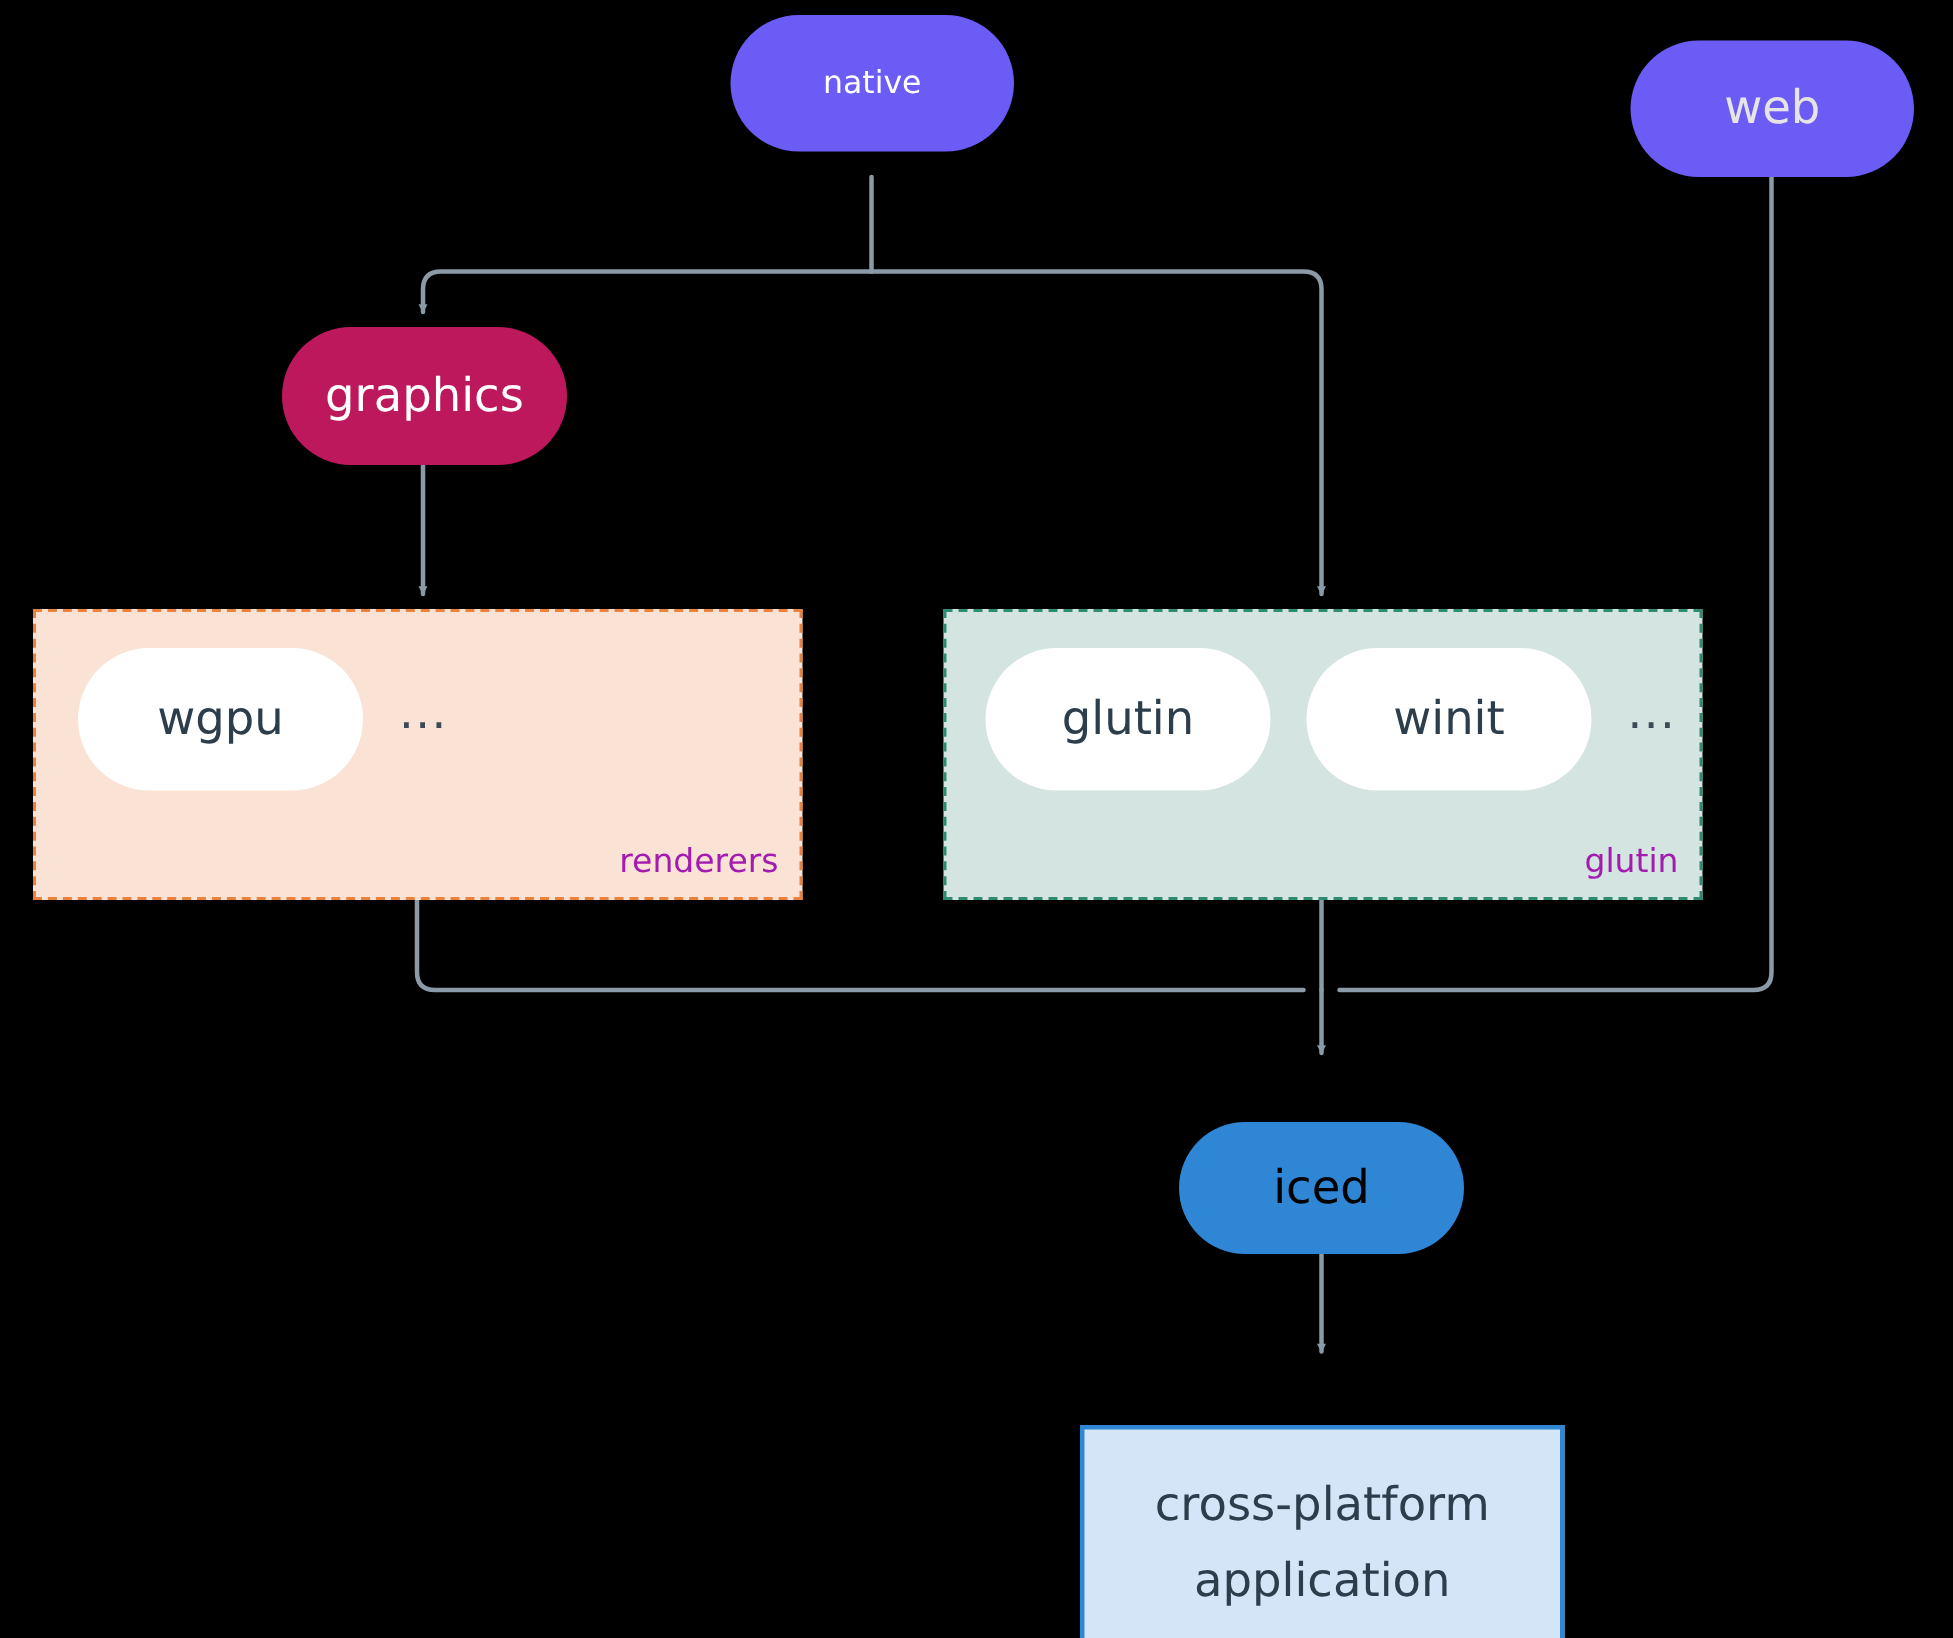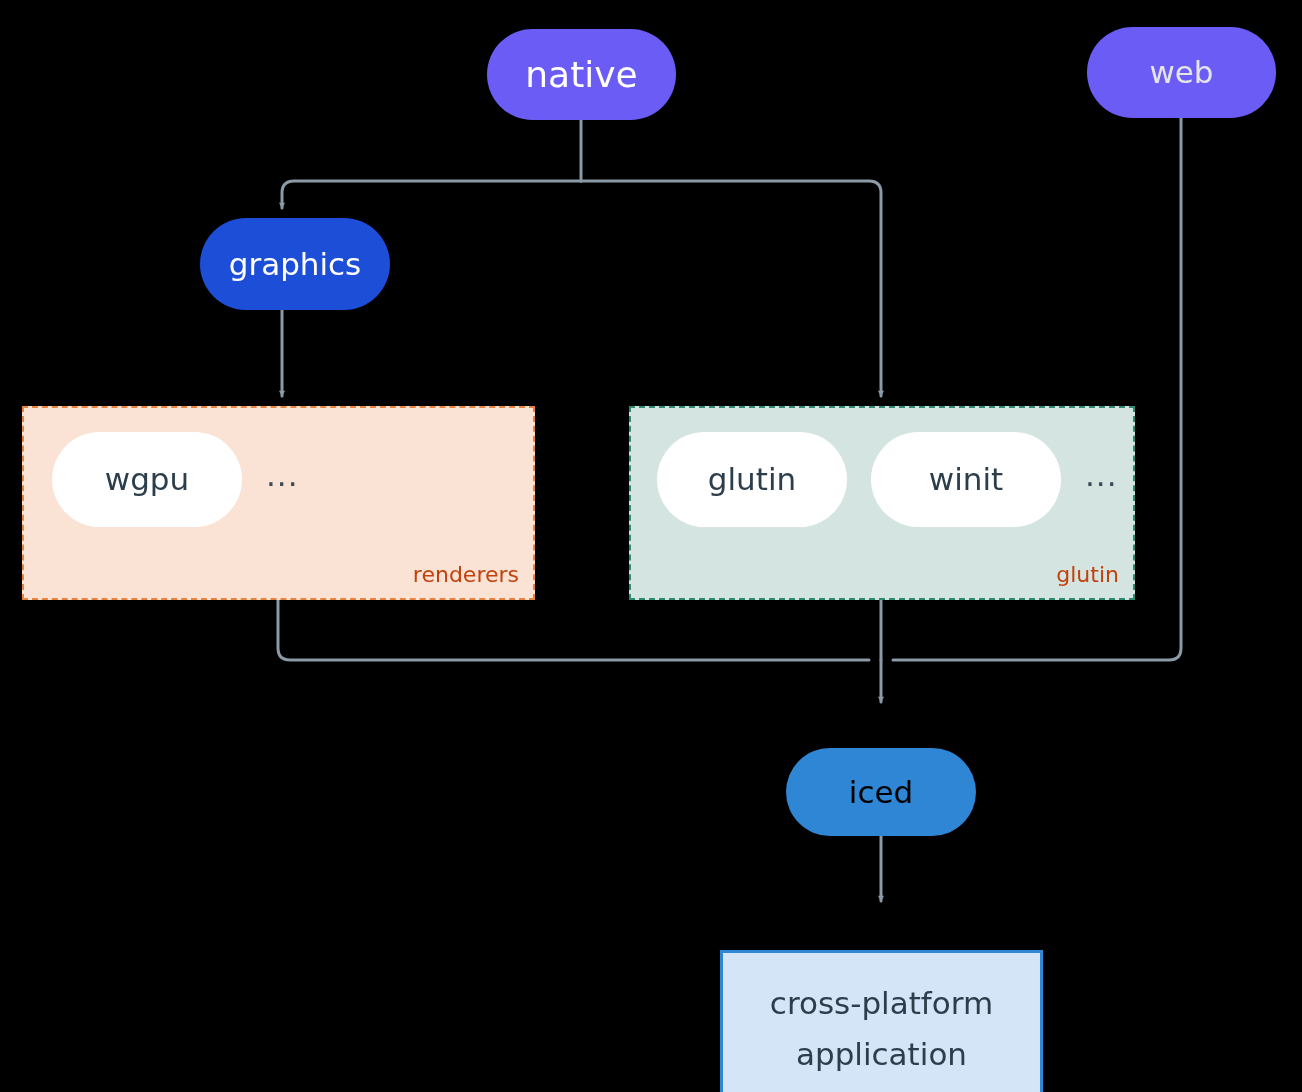--- a/index.html
+++ b/index.html
@@ -38,37 +38,37 @@
   }
   .pill {
     border-radius: 999px;
   }
   .node-label {
     display: block;
     white-space: nowrap;
   }
 
   .n-native {
-    left: 487px;  top: 29px;
+    left: 487px;  top: 10px;
     width: 189px; height: 91px;
     background: #6B5CF6;
     color: #ffffff;
-    font-size: 36px;
+    font-size: 21px;
   }
   .n-web {
     left: 1087px; top: 27px;
     width: 189px; height: 91px;
     background: #6B5CF6;
     color: #e5e5e5;
     font-size: 31px;
   }
   .n-graphics {
-    left: 200px; top: 218px;
+    left: 188px; top: 218px;
     width: 190px; height: 92px;
-    background: #1d4ed8;
+    background: #be185d;
     color: #ffffff;
     font-size: 31px;
   }
   .n-iced {
     left: 786px; top: 748px;
     width: 190px; height: 88px;
     background: #2E86D4;
     color: #000000;
     font-size: 31px;
   }
@@ -126,21 +126,21 @@
     line-height: 1;
     letter-spacing: 1px;
     position: relative;
     top: -4px;
   }
 
   .group-caption {
     position: absolute;
     right: 14px;
     bottom: 12px;
-    color: #c2410c;
+    color: #a21caf;
     font-size: 22px;
     line-height: 1;
     white-space: nowrap;
   }
 
   
   .box-app {
     position: absolute;
     left: 720px; top: 911px;
     width: 323px; height: 158px;

